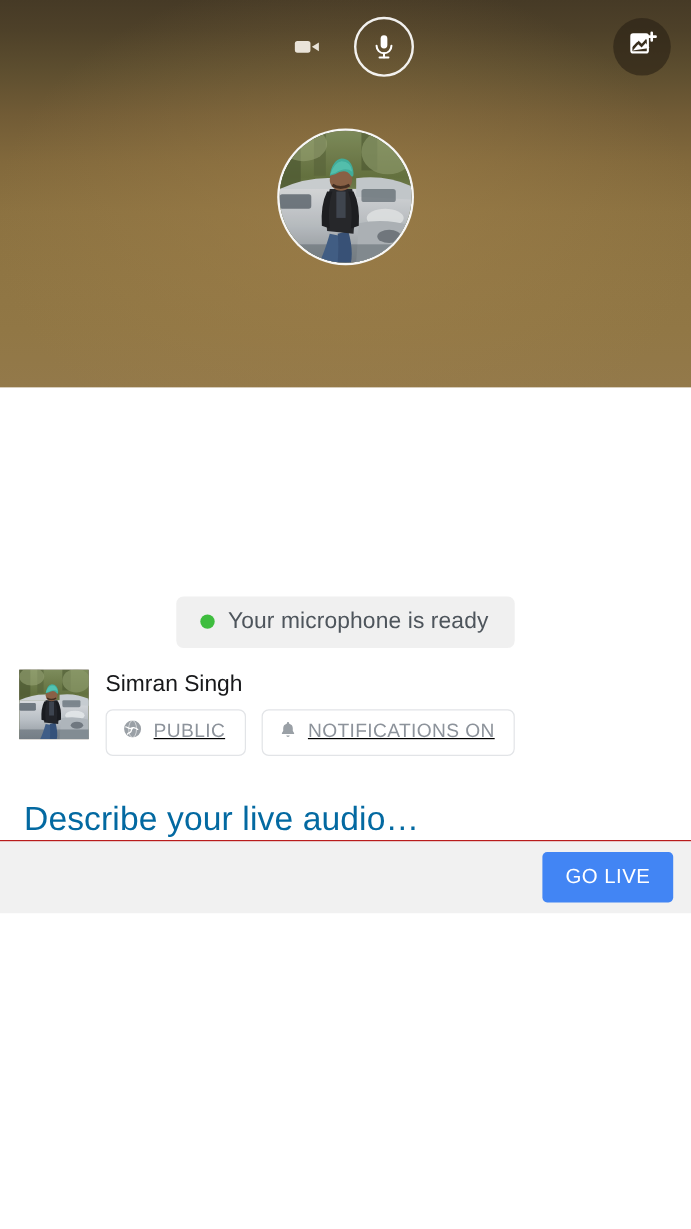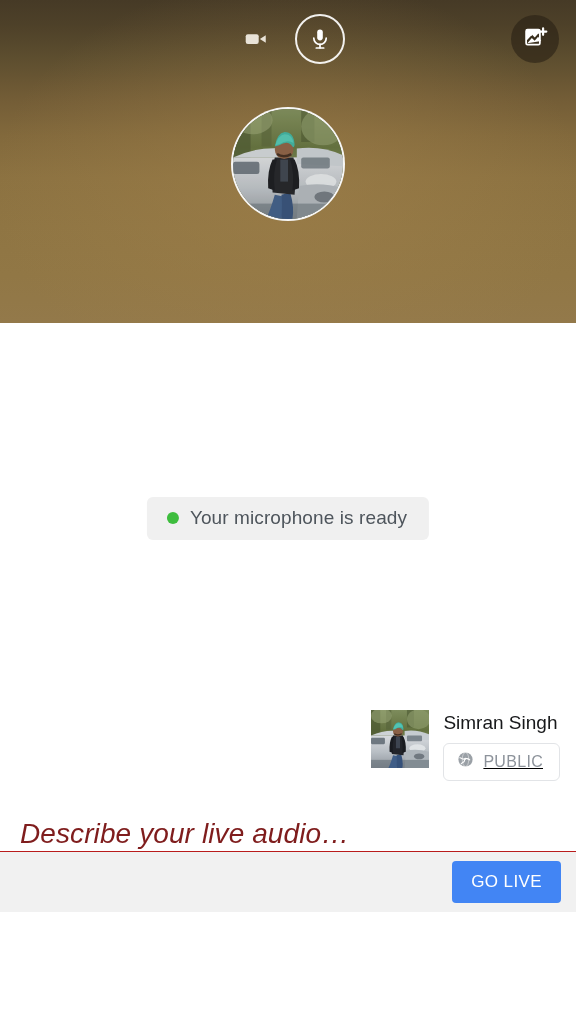--- a/index.html
+++ b/index.html
@@ -9,21 +9,21 @@
     height: 1024px;
     overflow: hidden;
     background: #ffffff;
     font-family: "Liberation Sans", sans-serif;
     -webkit-font-smoothing: antialiased;
   }
 
   #app {
     position: relative;
     width: 576px;
-    height: 912px;
+    height: 761px;
     background: #ffffff;
     display: flex;
     flex-direction: column;
   }
 
   
   .hero {
     position: relative;
     width: 576px;
     height: 323px;
@@ -145,21 +145,20 @@
     right: 0;
     bottom: 0;
     padding: 0 16px 0 16px;
   }
 
   .author-row {
     display: flex;
     align-items: flex-start;
     gap: 14px;
     padding-top: 6px;
-    justify-content: flex-end;
   }
 
   .author-thumb {
     width: 58px;
     height: 58px;
     flex: 0 0 58px;
     overflow: hidden;
     background: #6a6256;
   }
 
@@ -185,26 +184,25 @@
     white-space: nowrap;
   }
   .chip-label {
     font-size: 16px;
     color: #8d939b;
     letter-spacing: 0.3px;
   }
 
   .describe {
     font-size: 28px;
-    color: #7f1d1d;
+    color: #0369a1;
     padding: 36px 4px 0 4px;
     line-height: 34px;
     cursor: text;
     letter-spacing: 0.1px;
-    font-style: italic;
   }
 
   
   .bottombar {
     flex: 0 0 61px;
     height: 61px;
     background: #f1f1f1;
     border-top: 1px solid #b91c1c;
     display: flex;
     align-items: center;
@@ -364,20 +362,29 @@
               <span>
                 <svg width="17" height="17" viewBox="0 0 24 24" aria-hidden="true">
                   <circle cx="12" cy="12" r="10" fill="#9aa0a6"></circle>
                   <path d="M4 9.5c2.5.5 3.5 2 5 2s2-1.5 4-1 3.5.5 5 2M6 18c1-2 3-1.5 4-3s0-3 2-3.5" stroke="#ffffff" stroke-width="1.5" fill="none" stroke-linecap="round"></path>
                   <ellipse cx="12" cy="12" rx="4.6" ry="10" fill="none" stroke="#ffffff" stroke-width="1.1" opacity="0.6"></ellipse>
                 </svg>
               </span>
               <span class="chip-label">PUBLIC</span>
             </div>
 
+            <div class="chip">
+              <span>
+                <svg width="16" height="16" viewBox="0 0 24 24" aria-hidden="true">
+                  <path d="M12 2.6a1.5 1.5 0 0 1 1.5 1.5v.5a6 6 0 0 1 4.5 5.8v3.4l1.6 2.6a.8.8 0 0 1-.7 1.2H5.1a.8.8 0 0 1-.7-1.2L6 13.8v-3.4a6 6 0 0 1 4.5-5.8v-.5A1.5 1.5 0 0 1 12 2.6z" fill="#9aa0a6"></path>
+                  <path d="M9.7 19.4a2.4 2.4 0 0 0 4.6 0z" fill="#9aa0a6"></path>
+                </svg>
+              </span>
+              <span class="chip-label">NOTIFICATIONS ON</span>
+            </div>
 
           </div>
         </div>
       </div>
 
       <div class="describe">Describe your live audio…</div>
     </div>
   </div>
 
   <div class="bottombar">

